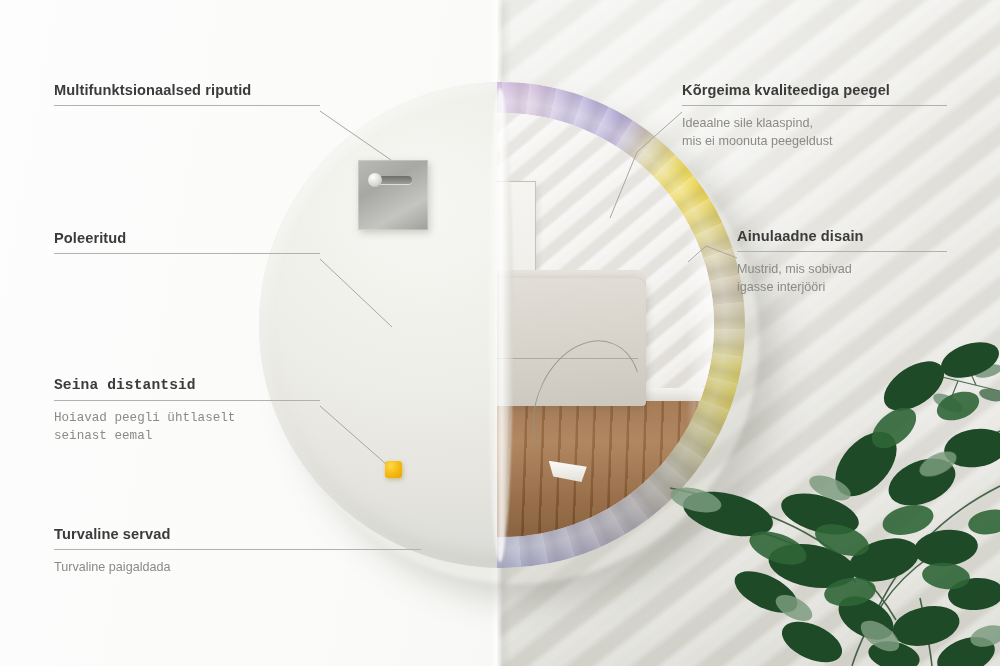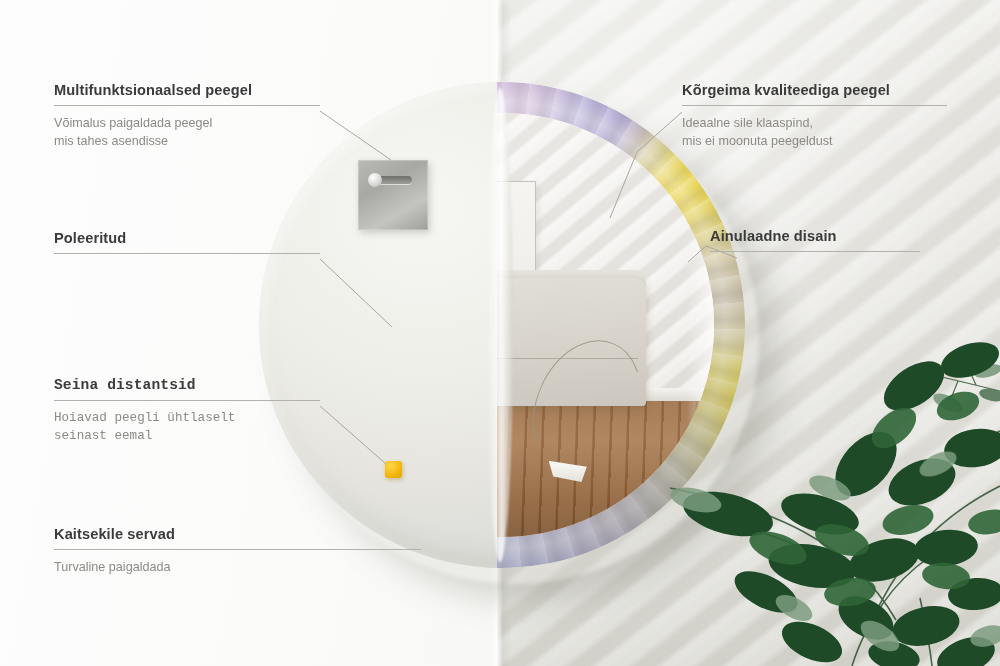--- a/index.html
+++ b/index.html
@@ -326,54 +326,54 @@
     <g fill="none" stroke="#a9a7a1" stroke-width="1">
       <path d="M320 111 L391 160"></path>
       <path d="M320 259 L392 327"></path>
       <path d="M320 406 L386 464"></path>
       <path d="M682 112 L637 152 L610 218"></path>
       <path d="M737 258 L706 246 L688 262"></path>
     </g>
   </svg>
 
   <div class="callout left" style="left:54px; top:82px; width:266px;">
-    <div class="co-title">Multifunktsionaalsed peegel</div>
-    <div class="co-rule"></div>
-    <div class="co-desc">Võimalus paigaldada peegel
-mis tahes asendisse</div>
+    <div class="co-title">Multifunktsionaalsed riputid</div>
+    <div class="co-rule"></div>
   </div>
 
   <div class="callout left" style="left:54px; top:230px; width:266px;">
     <div class="co-title">Poleeritud</div>
     <div class="co-rule"></div>
   </div>
 
   <div class="callout left" style="left:54px; top:377px; width:266px;font-family:Liberation Mono, monospace;">
     <div class="co-title">Seina distantsid</div>
     <div class="co-rule"></div>
     <div class="co-desc">Hoiavad peegli ühtlaselt
 seinast eemal</div>
   </div>
 
   <div class="callout left" style="left:54px; top:526px; width:367px;">
-    <div class="co-title">Kaitsekile servad</div>
+    <div class="co-title">Turvaline servad</div>
     <div class="co-rule"></div>
     <div class="co-desc">Turvaline paigaldada</div>
   </div>
 
   <div class="callout right" style="left:682px; top:82px; width:265px;">
     <div class="co-title">Kõrgeima kvaliteediga peegel</div>
     <div class="co-rule"></div>
     <div class="co-desc">Ideaalne sile klaaspind,
 mis ei moonuta peegeldust</div>
   </div>
 
-  <div class="callout right" style="left:710px; top:228px; width:210px;">
+  <div class="callout right" style="left:737px; top:228px; width:210px;">
     <div class="co-title">Ainulaadne disain</div>
     <div class="co-rule"></div>
+    <div class="co-desc">Mustrid, mis sobivad
+igasse interjööri</div>
   </div>
 
   <div class="foliage-top">
     <svg viewBox="0 0 120 90" aria-hidden="true">
       <g stroke="#4a6b4c" stroke-width="1.2" fill="none">
         <path d="M120 36 L62 22"></path>
         <path d="M96 30 L86 8"></path>
         <path d="M78 26 L70 46"></path>
       </g>
       <g fill="#7d9b81" opacity=".92">

